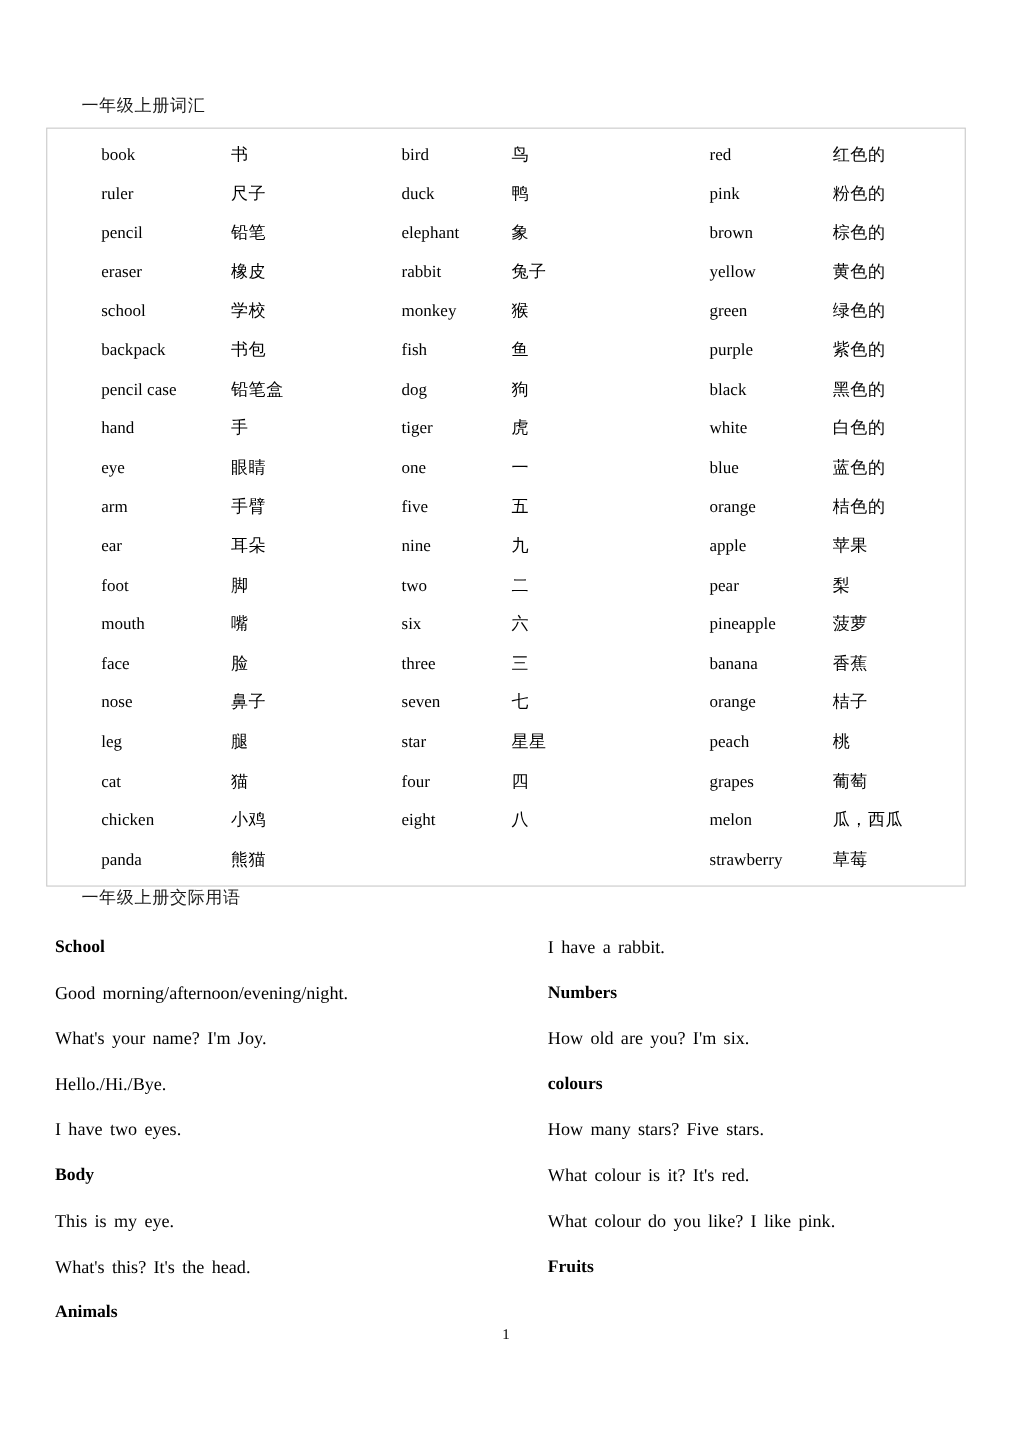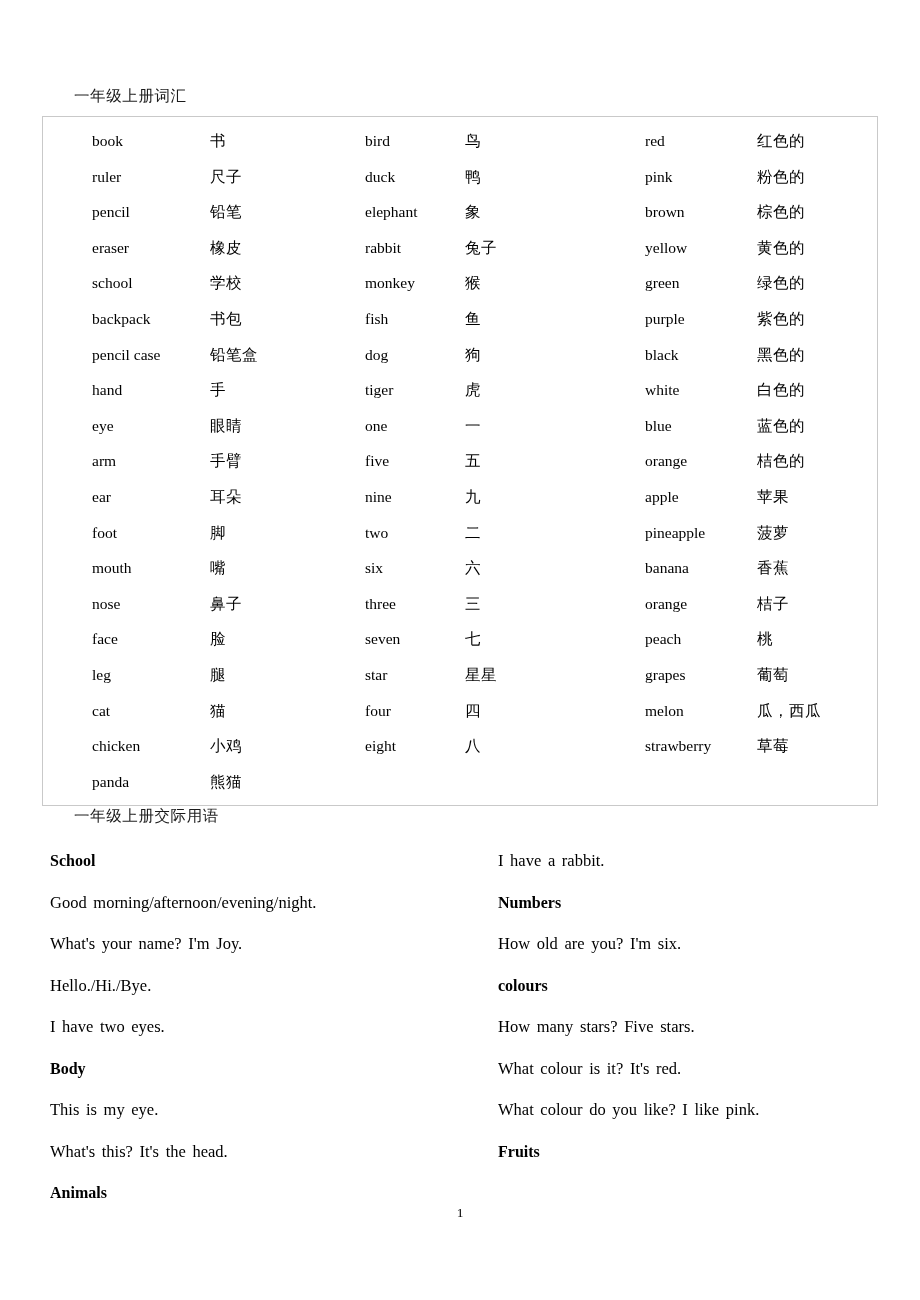--- a/index.html
+++ b/index.html
@@ -183,28 +183,28 @@
           </div>
           <div class="vocab-row">
             <span class="v-en">foot</span>
             <span class="v-cn">脚</span>
           </div>
           <div class="vocab-row">
             <span class="v-en">mouth</span>
             <span class="v-cn">嘴</span>
           </div>
           <div class="vocab-row">
+            <span class="v-en">face</span>
+            <span class="v-cn">脸</span>
+          </div>
+          <div class="vocab-row">
             <span class="v-en">nose</span>
             <span class="v-cn">鼻子</span>
           </div>
           <div class="vocab-row">
-            <span class="v-en">face</span>
-            <span class="v-cn">脸</span>
-          </div>
-          <div class="vocab-row">
             <span class="v-en">leg</span>
             <span class="v-cn">腿</span>
           </div>
           <div class="vocab-row">
             <span class="v-en">cat</span>
             <span class="v-cn">猫</span>
           </div>
           <div class="vocab-row">
             <span class="v-en">chicken</span>
             <span class="v-cn">小鸡</span>
@@ -325,20 +325,24 @@
             <span class="v-en">blue</span>
             <span class="v-cn">蓝色的</span>
           </div>
           <div class="vocab-row">
             <span class="v-en">orange</span>
             <span class="v-cn">桔色的</span>
           </div>
           <div class="vocab-row">
             <span class="v-en">apple</span>
             <span class="v-cn">苹果</span>
+          </div>
+          <div class="vocab-row">
+            <span class="v-en">pear</span>
+            <span class="v-cn">梨</span>
           </div>
           <div class="vocab-row">
             <span class="v-en">pineapple</span>
             <span class="v-cn">菠萝</span>
           </div>
           <div class="vocab-row">
             <span class="v-en">banana</span>
             <span class="v-cn">香蕉</span>
           </div>
           <div class="vocab-row">

